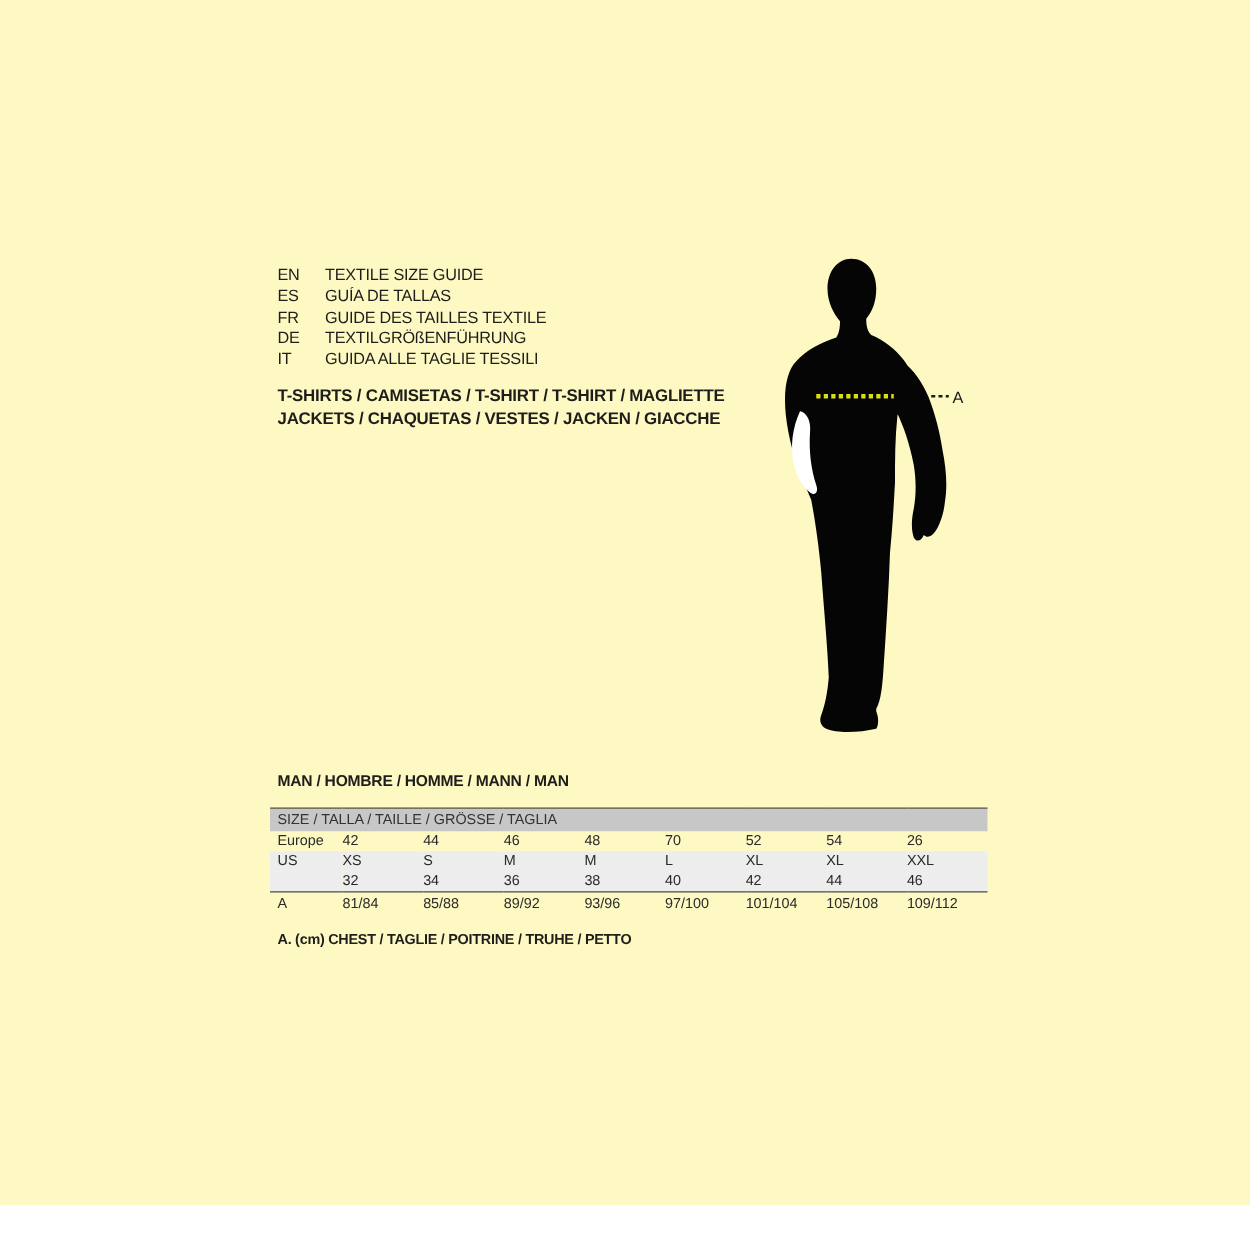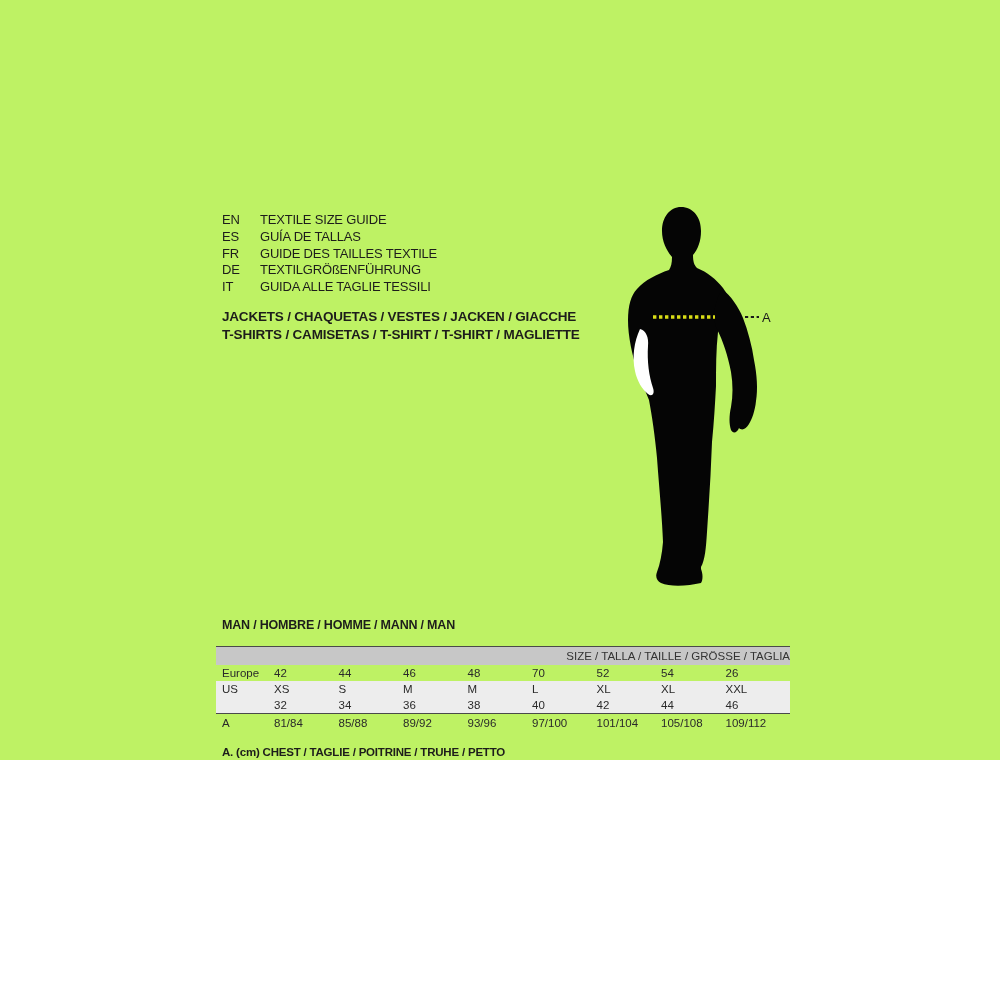--- a/index.html
+++ b/index.html
@@ -1,17 +1,17 @@
 <!DOCTYPE html>
 <html><head>
 <meta charset="utf-8">
 <style>
   html,body { margin:0; padding:0; background:#fff; }
   .canvas {
-    position:relative; width:1000px; height:760px; background:#bef264;
+    position:relative; width:1000px; height:964px; background:#fef9c3;
     font-family:"Liberation Sans", sans-serif; color:#1d1d1b; overflow:hidden;
   }
   
   .lang-block { position:absolute; left:222px; top:212px; }
   .lang-row { display:flex; height:16.8px; align-items:flex-start; font-size:13px; letter-spacing:-0.2px; }
   .lang-code { width:38px; flex:0 0 38px; }
   
   .category-block { position:absolute; left:222px; top:309px; font-size:13.5px; font-weight:700; letter-spacing:-0.2px; }
   .category-block div { height:18px; }
   
@@ -20,21 +20,21 @@
   .man-title { position:absolute; left:222px; top:618px; font-size:12.5px; font-weight:700; letter-spacing:-0.2px; }
   
   .size-table {
     position:absolute; left:216px; top:646px; width:574px;
     border-collapse:collapse; table-layout:fixed; font-size:11.5px;
     border-top:1px solid #4a4a4a;
   }
   .size-table td { padding:0; text-align:left; vertical-align:middle; color:#2a2a2a; }
   .size-table td.lbl { text-align:left; padding-left:6px; }
   .size-table tr.hdr td {
-    background:#c7c7c7; text-align:right; padding-left:6px; height:18px; color:#333333;
+    background:#c7c7c7; text-align:left; padding-left:6px; height:18px; color:#333333;
   }
   .size-table tr.data-row { height:16px; }
   .size-table tr.shaded { background:#ededed; }
   .size-table tr.row-a { height:19px; }
   .size-table tr.row-a td { border-top:1px solid #4a4a4a; }
   
   .footnote { position:absolute; left:222px; top:746px; font-size:11.5px; font-weight:700; letter-spacing:-0.2px; }
 </style>
 </head>
 <body>
@@ -58,22 +58,22 @@
       <span class="lang-code">DE</span>
       <span class="lang-label">TEXTILGRÖßENFÜHRUNG</span>
     </div>
     <div class="lang-row">
       <span class="lang-code">IT</span>
       <span class="lang-label">GUIDA ALLE TAGLIE TESSILI</span>
     </div>
   </div>
 
   <div class="category-block">
+    <div>T-SHIRTS / CAMISETAS / T-SHIRT / T-SHIRT / MAGLIETTE</div>
     <div>JACKETS / CHAQUETAS / VESTES / JACKEN / GIACCHE</div>
-    <div>T-SHIRTS / CAMISETAS / T-SHIRT / T-SHIRT / MAGLIETTE</div>
   </div>
 
   <div class="figure-wrap">
     <svg width="220" height="420" viewBox="0 0 220 420" xmlns="http://www.w3.org/2000/svg">
 
       <path fill="#050505" d="
         M 81 17
         C 93 17 101 27 101 41
         C 101 51 98 59 93 65
         C 93 71 94 75 97 78

